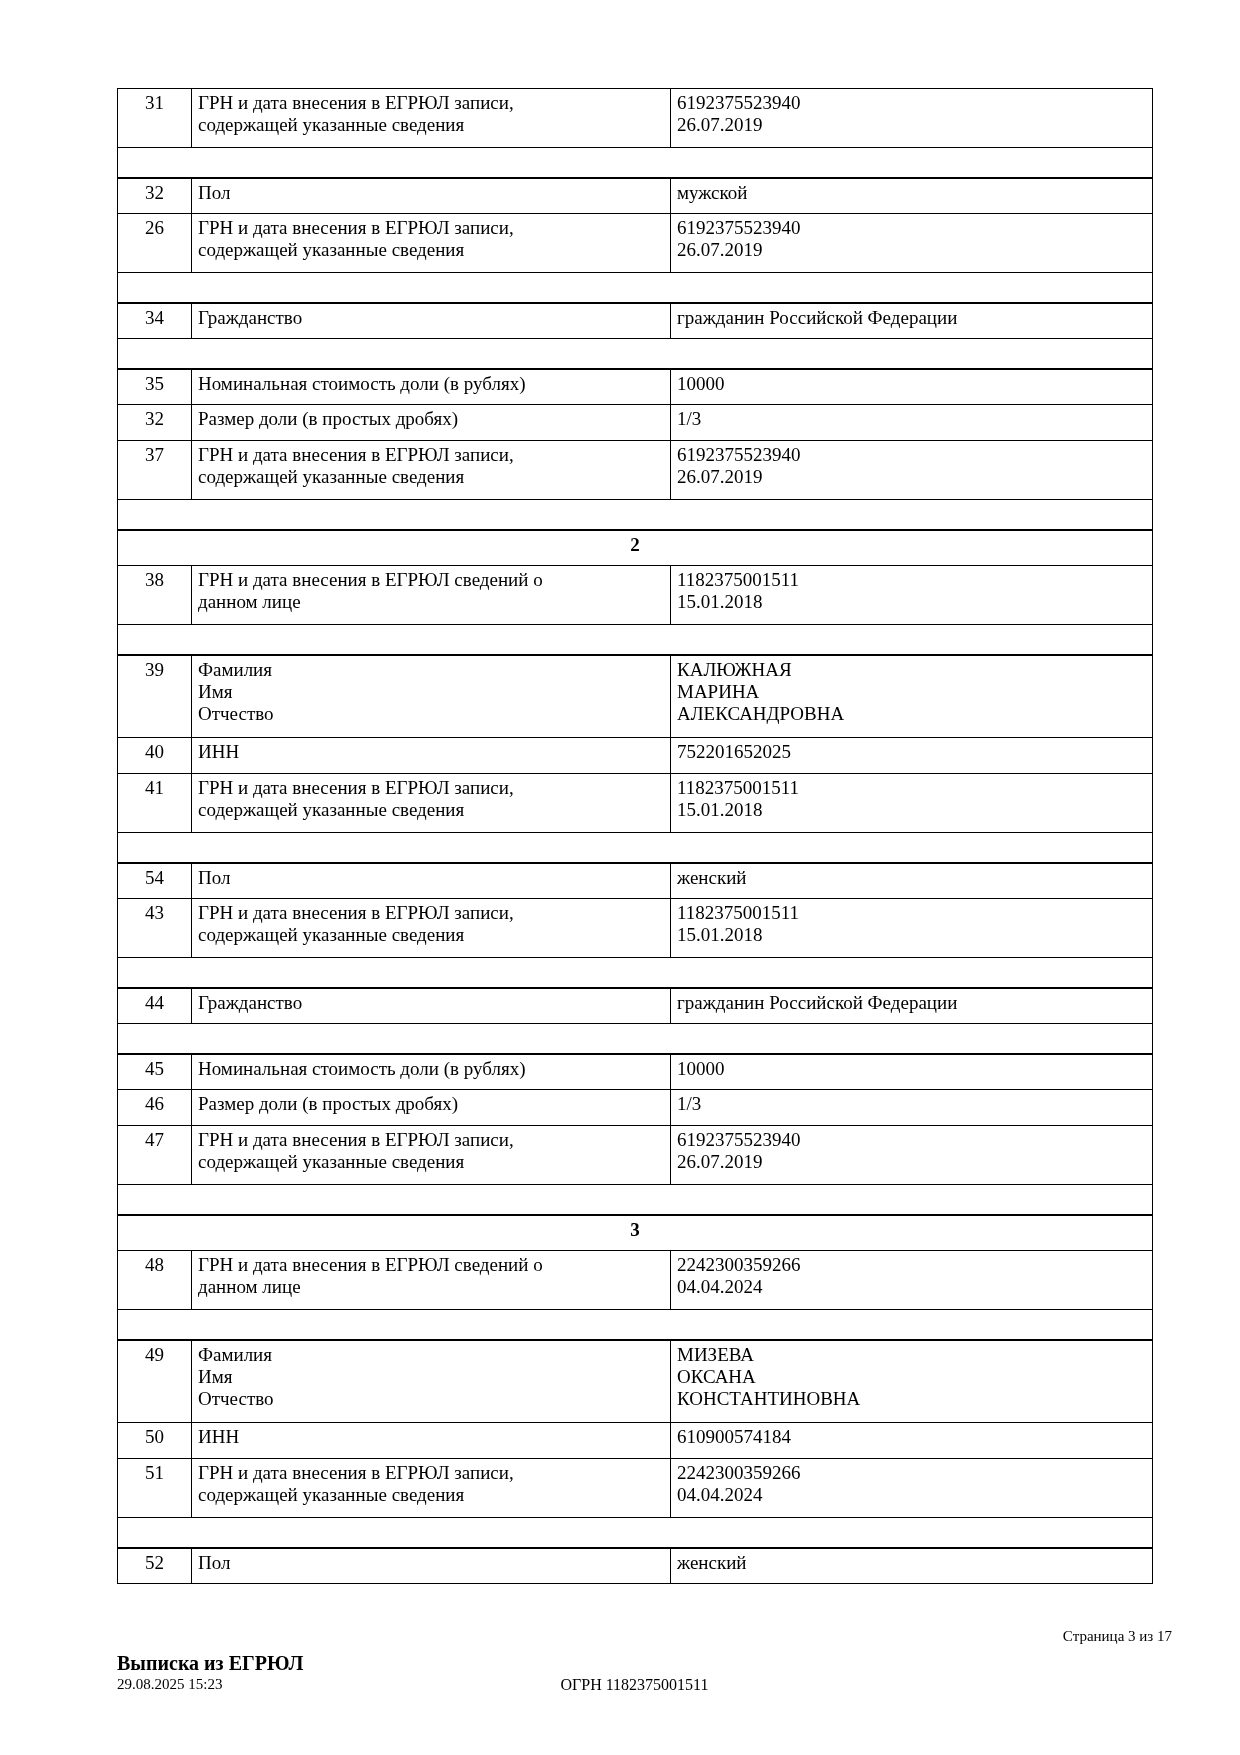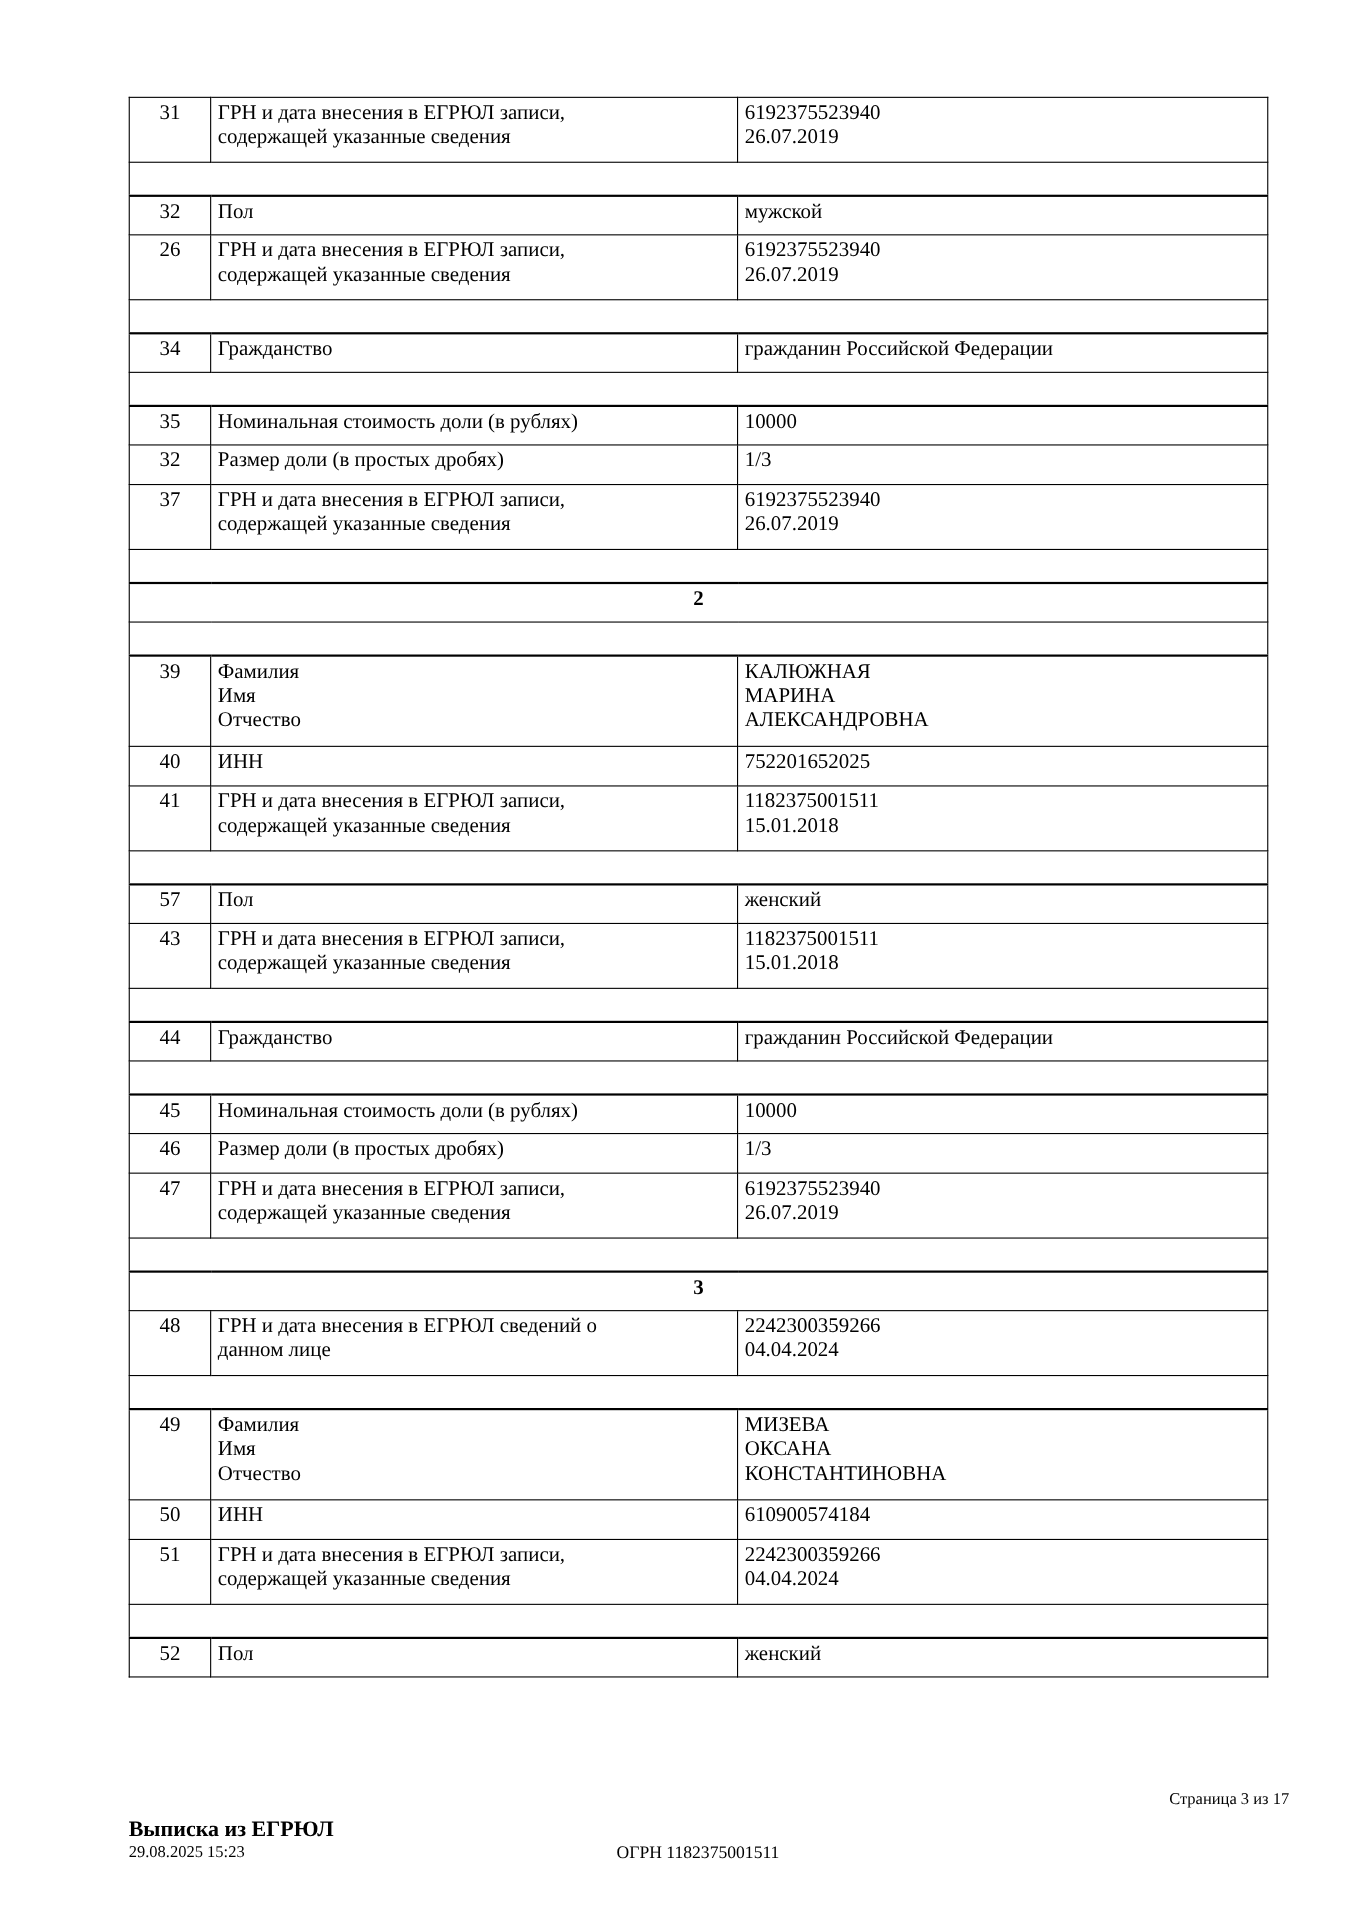--- a/index.html
+++ b/index.html
@@ -111,20 +111,27 @@
 содержащей указанные сведения</td>
           <td class="value">6192375523940
 26.07.2019</td>
         </tr>
         <tr class="gap">
           <td colspan="3"></td>
         </tr>
         <tr class="hdr block-start">
           <td colspan="3">2</td>
         </tr>
+        <tr class="r2">
+          <td class="num">38</td>
+          <td class="label">ГРН и дата внесения в ЕГРЮЛ сведений о
+данном лице</td>
+          <td class="value">1182375001511
+15.01.2018</td>
+        </tr>
         <tr class="gap">
           <td colspan="3"></td>
         </tr>
         <tr class="r3 block-start">
           <td class="num">39</td>
           <td class="label">Фамилия
 Имя
 Отчество</td>
           <td class="value">КАЛЮЖНАЯ
 МАРИНА
@@ -139,21 +146,21 @@
           <td class="num">41</td>
           <td class="label">ГРН и дата внесения в ЕГРЮЛ записи,
 содержащей указанные сведения</td>
           <td class="value">1182375001511
 15.01.2018</td>
         </tr>
         <tr class="gap">
           <td colspan="3"></td>
         </tr>
         <tr class="r1 block-start">
-          <td class="num">57</td>
+          <td class="num">54</td>
           <td class="label">Пол</td>
           <td class="value">женский</td>
         </tr>
         <tr class="r2">
           <td class="num">43</td>
           <td class="label">ГРН и дата внесения в ЕГРЮЛ записи,
 содержащей указанные сведения</td>
           <td class="value">1182375001511
 15.01.2018</td>
         </tr>

